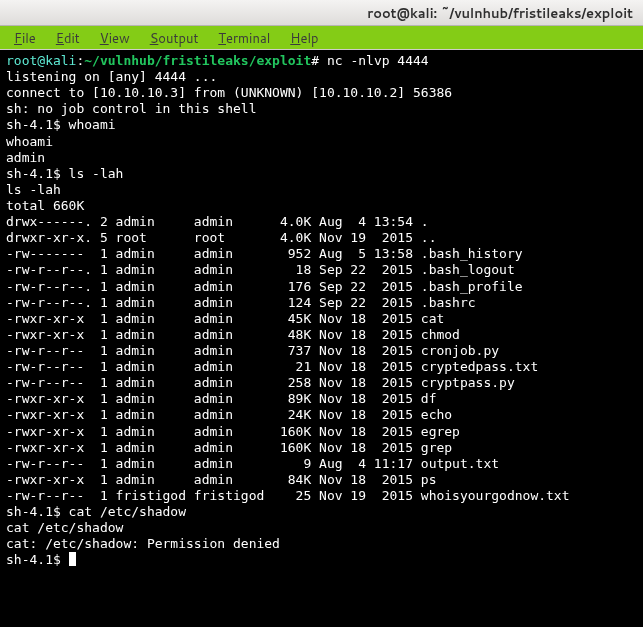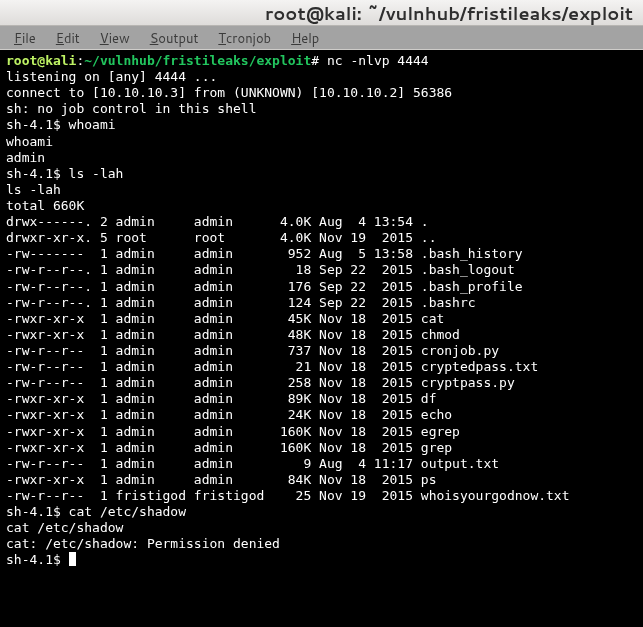--- a/index.html
+++ b/index.html
@@ -13,27 +13,27 @@
   }
   .titlebar {
     height: 26px;
     background: linear-gradient(#f4f3f2, #dedcda);
     border-bottom: 1px solid #b7b5b2;
     display: flex;
     align-items: center;
     justify-content: flex-end;
     padding: 0 10px;
     font-family: "Cantarell","DejaVu Sans",sans-serif;
-    font-size: 18px;
+    font-size: 13px;
     font-weight: 700;
     color: #2e2e2e;
   }
   .menubar {
     height: 24px;
-    background: #a3a3a3;
+    background: #84cc16;
     border-bottom: 1px solid #cfcdca;
     display: flex;
     align-items: center;
     padding: 0 6px;
     font-family: "Cantarell","DejaVu Sans",sans-serif;
     font-size: 13px;
     color: #3b3b3b;
     gap: 4px;
   }
   .menu-item {
@@ -43,21 +43,21 @@
   }
   .menu-item u { text-decoration: underline; }
   .terminal {
     background: #000;
     color: #fff;
     padding: 3px 6px 6px 6px;
     line-height: 1.24;
     white-space: pre;
     letter-spacing: 0px;
   }
-  .prompt-user { color: #bef264; font-weight: 700; }
+  .prompt-user { color: #5eead4; font-weight: 400; }
   .prompt-path { color: #22c55e; font-weight: 700; }
   .cursor {
     display: inline-block;
     width: 7px;
     height: 14px;
     background: #fff;
     vertical-align: -2px;
   }
   .row { display: block; }
 </style>
@@ -66,17 +66,17 @@
 
 <div class="titlebar">
   <span>root@kali: ~/vulnhub/fristileaks/exploit</span>
 </div>
 
 <div class="menubar">
   <span class="menu-item"><u>F</u><span>ile</span></span>
   <span class="menu-item"><u>E</u><span>dit</span></span>
   <span class="menu-item"><u>V</u><span>iew</span></span>
   <span class="menu-item"><u>S</u><span>output</span></span>
-  <span class="menu-item"><u>T</u><span>cronjob</span></span>
+  <span class="menu-item"><u>T</u><span>erminal</span></span>
   <span class="menu-item"><u>H</u><span>elp</span></span>
 </div>
 
 <div class="terminal" id="term"><span class="row"><span class="prompt-user">root@kali</span>:<span class="prompt-path">~/vulnhub/fristileaks/exploit</span># nc -nlvp 4444</span><span class="row">listening on [any] 4444 ...</span><span class="row">connect to [10.10.10.3] from (UNKNOWN) [10.10.10.2] 56386</span><span class="row">sh: no job control in this shell</span><span class="row">sh-4.1$ whoami</span><span class="row">whoami</span><span class="row">admin</span><span class="row">sh-4.1$ ls -lah</span><span class="row">ls -lah</span><span class="row">total 660K</span><span class="row">drwx------. 2 admin     admin      4.0K Aug  4 13:54 .</span><span class="row">drwxr-xr-x. 5 root      root       4.0K Nov 19  2015 ..</span><span class="row">-rw-------  1 admin     admin       952 Aug  5 13:58 .bash_history</span><span class="row">-rw-r--r--. 1 admin     admin        18 Sep 22  2015 .bash_logout</span><span class="row">-rw-r--r--. 1 admin     admin       176 Sep 22  2015 .bash_profile</span><span class="row">-rw-r--r--. 1 admin     admin       124 Sep 22  2015 .bashrc</span><span class="row">-rwxr-xr-x  1 admin     admin       45K Nov 18  2015 cat</span><span class="row">-rwxr-xr-x  1 admin     admin       48K Nov 18  2015 chmod</span><span class="row">-rw-r--r--  1 admin     admin       737 Nov 18  2015 cronjob.py</span><span class="row">-rw-r--r--  1 admin     admin        21 Nov 18  2015 cryptedpass.txt</span><span class="row">-rw-r--r--  1 admin     admin       258 Nov 18  2015 cryptpass.py</span><span class="row">-rwxr-xr-x  1 admin     admin       89K Nov 18  2015 df</span><span class="row">-rwxr-xr-x  1 admin     admin       24K Nov 18  2015 echo</span><span class="row">-rwxr-xr-x  1 admin     admin      160K Nov 18  2015 egrep</span><span class="row">-rwxr-xr-x  1 admin     admin      160K Nov 18  2015 grep</span><span class="row">-rw-r--r--  1 admin     admin         9 Aug  4 11:17 output.txt</span><span class="row">-rwxr-xr-x  1 admin     admin       84K Nov 18  2015 ps</span><span class="row">-rw-r--r--  1 fristigod fristigod    25 Nov 19  2015 whoisyourgodnow.txt</span><span class="row">sh-4.1$ cat /etc/shadow</span><span class="row">cat /etc/shadow</span><span class="row">cat: /etc/shadow: Permission denied</span><span class="row">sh-4.1$ <span class="cursor"></span></span></div>
 
 </body></html>

